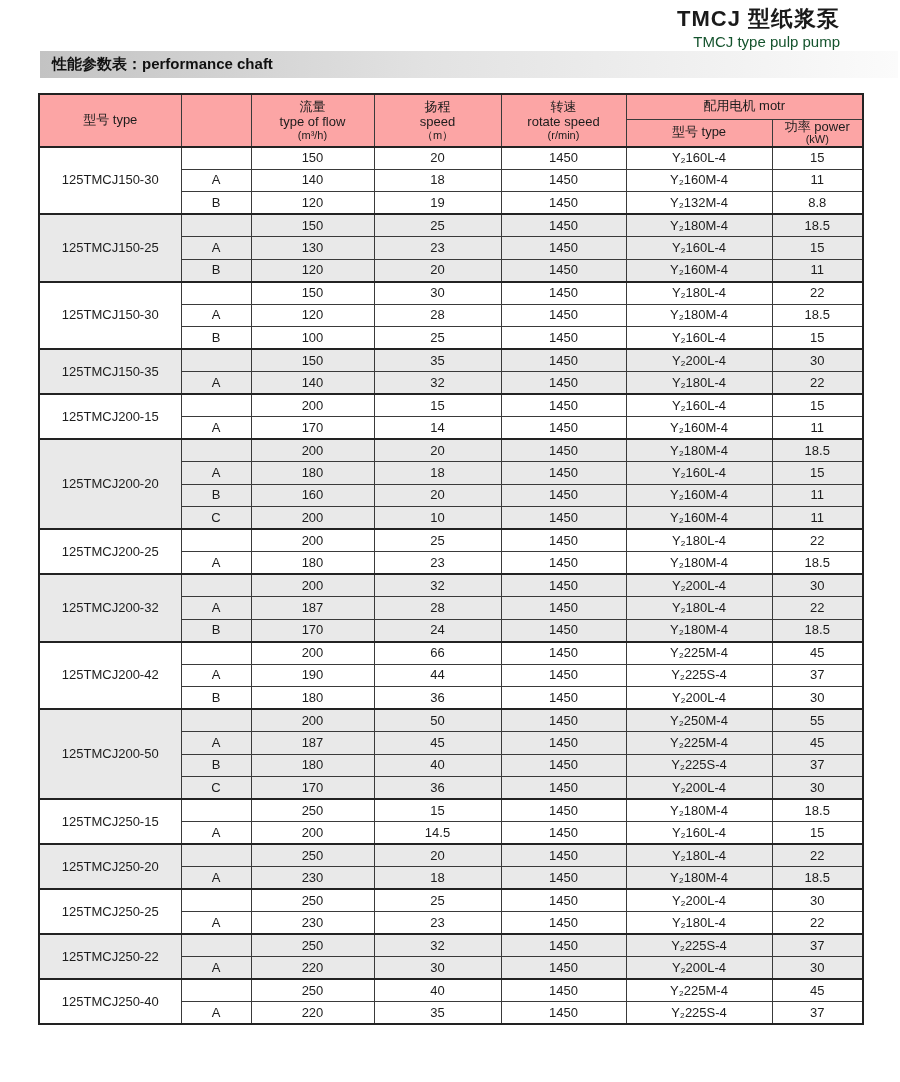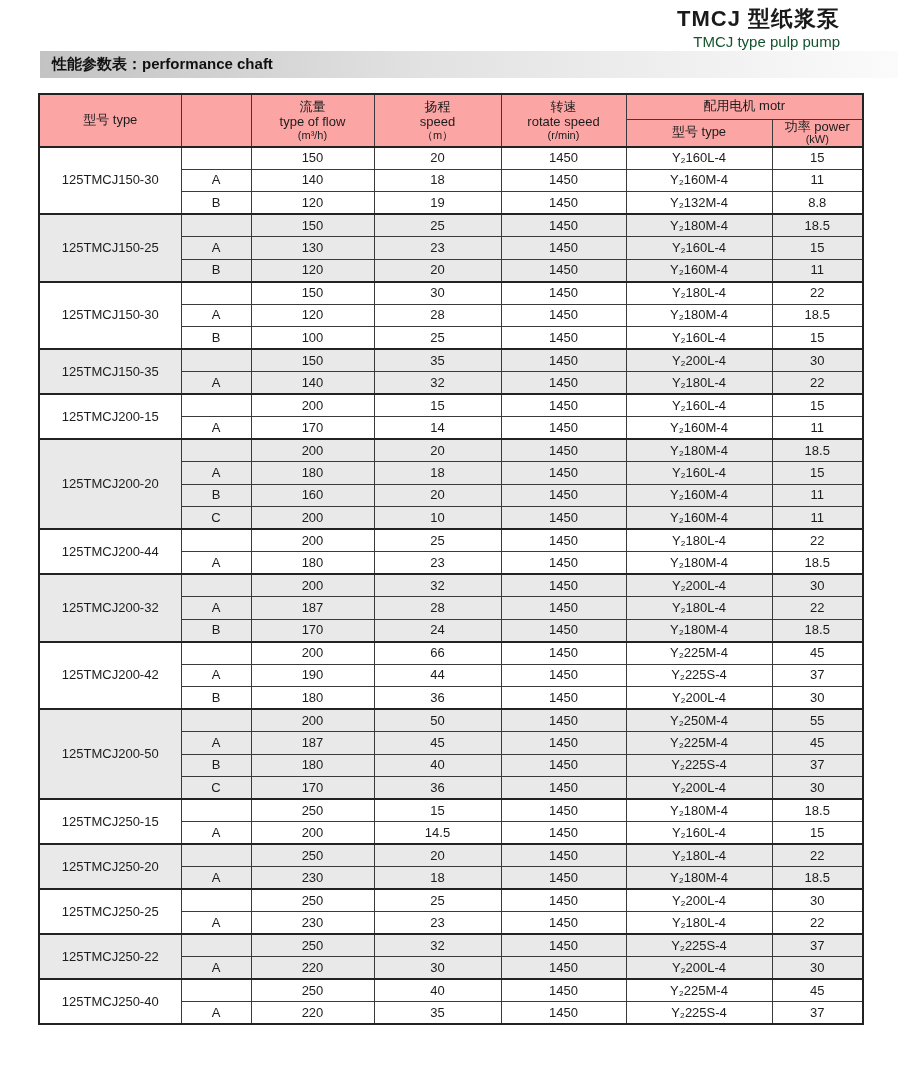--- a/index.html
+++ b/index.html
@@ -266,21 +266,21 @@
       </tr>
       <tr class="alt ">
         <td>C</td>
         <td>200</td>
         <td>10</td>
         <td>1450</td>
         <td>Y₂160M-4</td>
         <td>11</td>
       </tr>
       <tr class="group-start">
-        <td rowspan="2" class="model-cell">125TMCJ200-44</td>
+        <td rowspan="2" class="model-cell">125TMCJ200-25</td>
         <td></td>
         <td>200</td>
         <td>25</td>
         <td>1450</td>
         <td>Y₂180L-4</td>
         <td>22</td>
       </tr>
       <tr class="">
         <td>A</td>
         <td>180</td>

